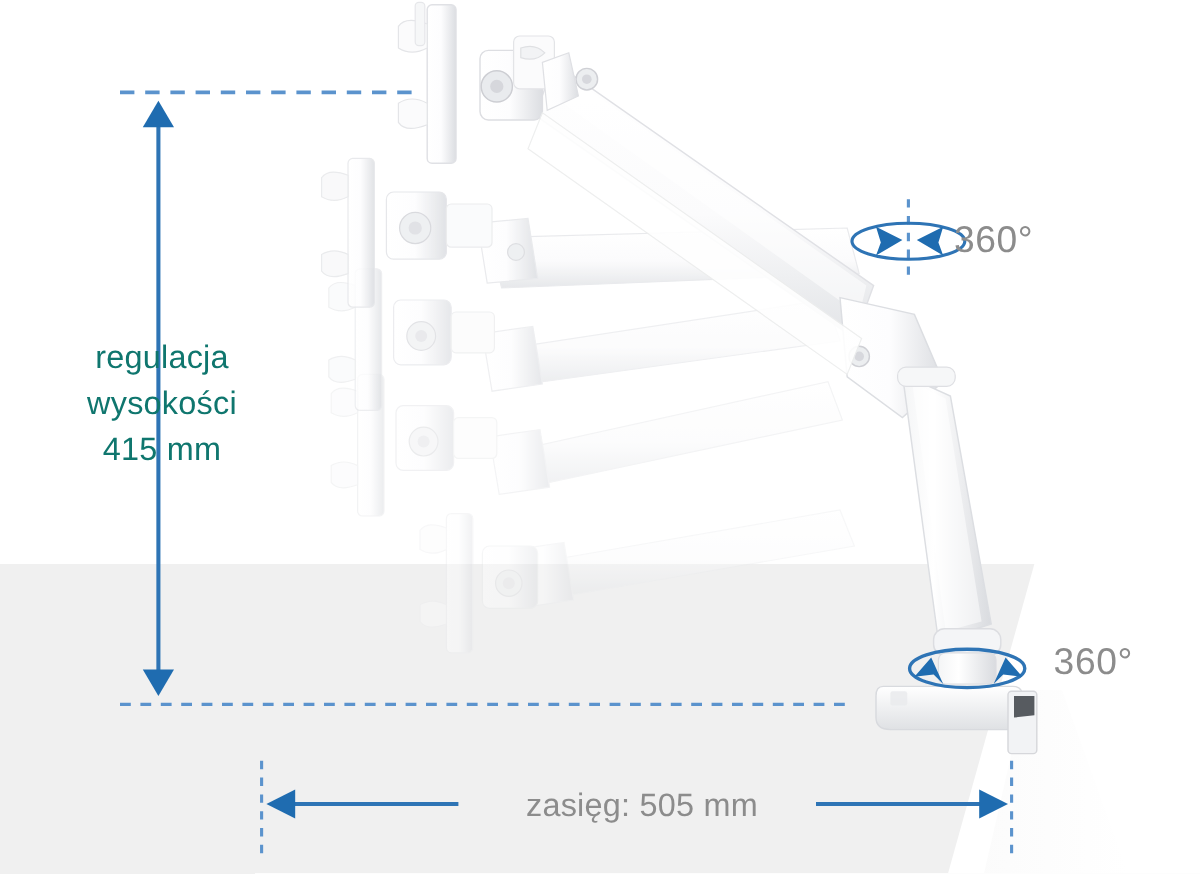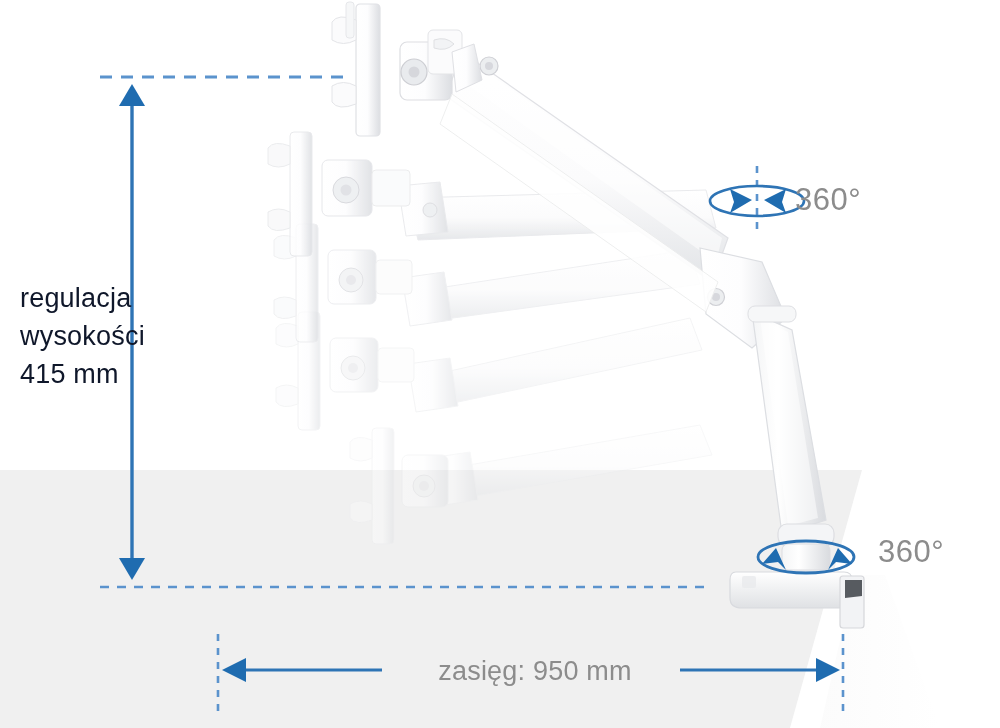--- a/index.html
+++ b/index.html
@@ -35,21 +35,22 @@
     height: 728px;
     pointer-events: none;
   }
 
   
   .label-height {
     position: absolute;
     left: 20px;
     top: 279px;
     width: 230px;
-    color: #0f172a;
+    text-align: center;
+    color: #0f766e;
     font-size: 27px;
     line-height: 38px;
     letter-spacing: 0.2px;
     white-space: pre-line;
   }
   .label-reach {
     position: absolute;
     left: 390px;
     top: 655px;
     width: 290px;
@@ -246,19 +247,19 @@
       <ellipse cx="806" cy="557" rx="48" ry="16" fill="none" stroke="#2e74b5" stroke-width="2.8"></ellipse>
       <polygon points="776,548 762,564 778,562 786,570" fill="#1f6cb0"></polygon>
       <polygon points="838,548 852,564 836,562 828,570" fill="#1f6cb0"></polygon>
     </g>
   </svg>
 
   <div class="label-height">regulacja
 wysokości
 415 mm</div>
 
-  <div class="label-reach">zasięg: 950 mm</div>
+  <div class="label-reach">zasięg: 505 mm</div>
 
   <div class="label-rot-top">360°</div>
 
   <div class="label-rot-bottom">360°</div>
 
 </div>
 
 </body></html>

